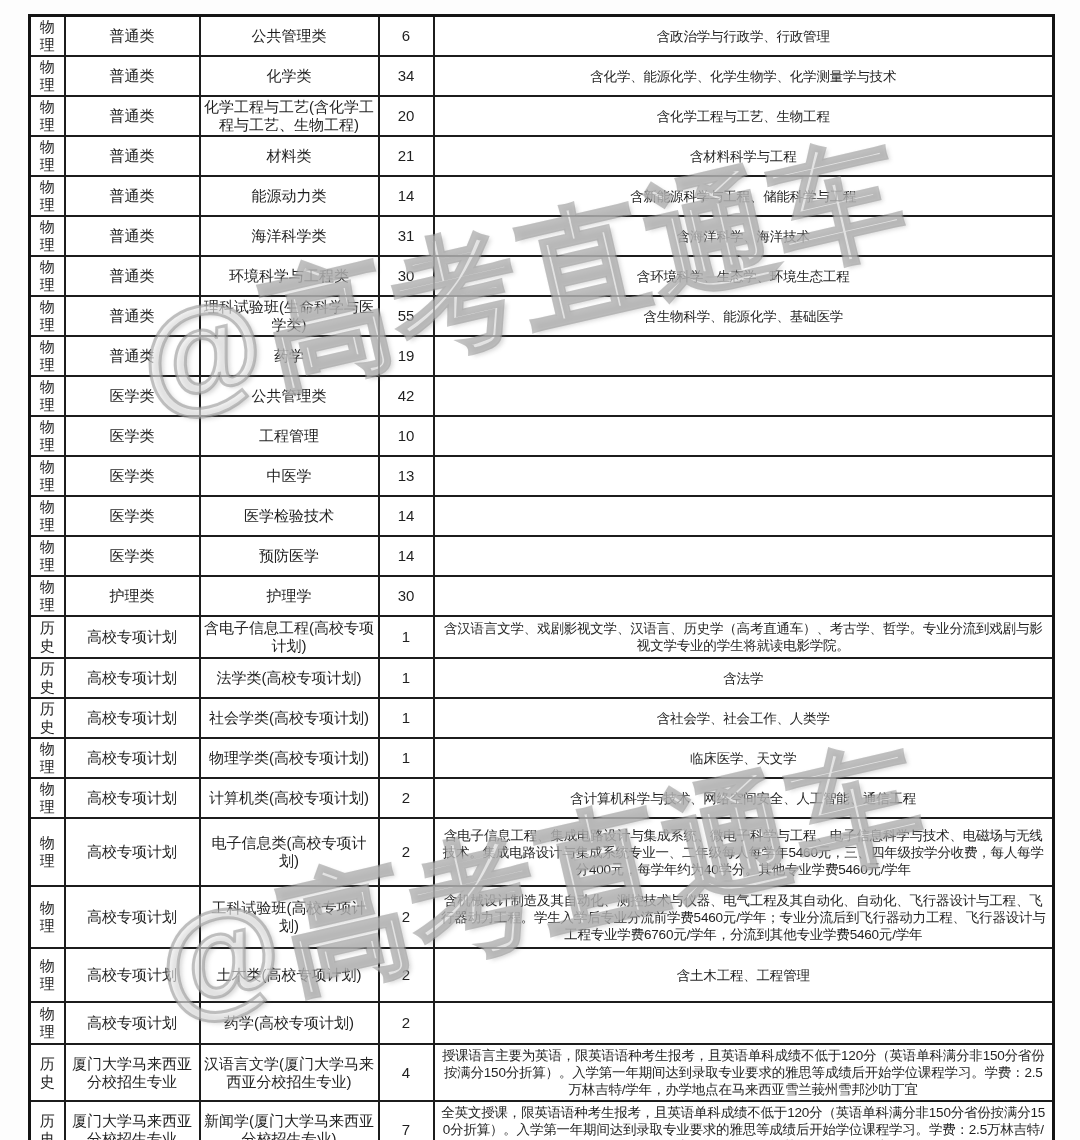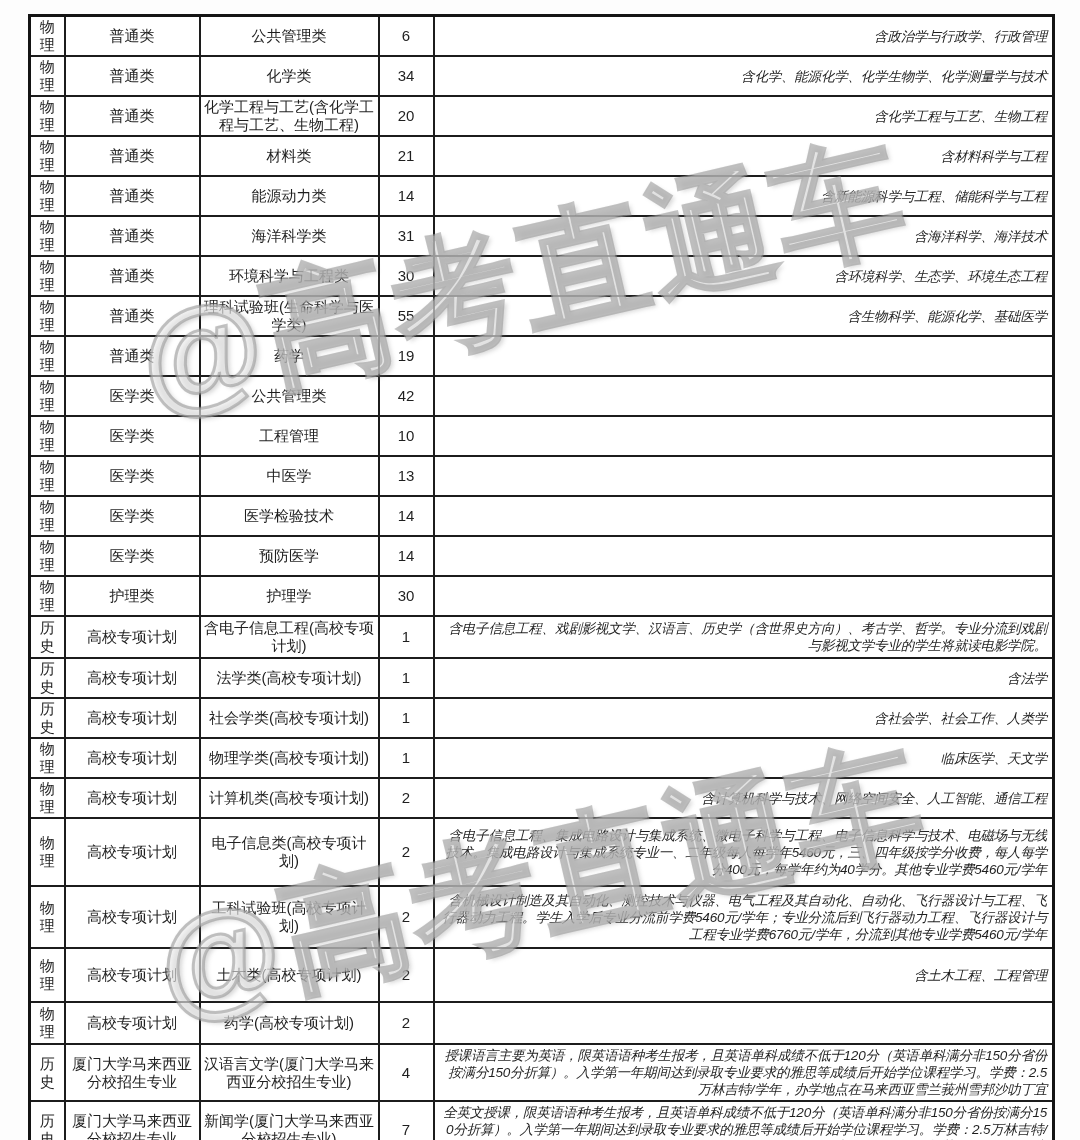--- a/index.html
+++ b/index.html
@@ -18,23 +18,22 @@
     border:2px solid #1c1c1c;
     color:#1f1f1f;
     vertical-align:middle;
     padding:1px 2px;
     word-break:break-all;
   }
   .subject-cell,.category-cell,.major-cell,.count-cell{
     text-align:center;font-size:15px;line-height:18px;
   }
   .note-cell{
-    font-size:13.5px;line-height:17px;text-align:right;padding:2px 5px;
+    font-size:13.5px;line-height:17px;text-align:center;padding:2px 5px;
     letter-spacing:-0.2px;
-    font-style:italic;
   }
   .watermark{
     position:absolute;white-space:nowrap;z-index:4;pointer-events:none;
     font-weight:bold;font-size:126px;letter-spacing:5px;
     transform:rotate(-13deg);transform-origin:center;
     color:rgba(255,255,255,0.45);
     -webkit-text-stroke:3px rgba(150,150,150,0.55);
     text-shadow:3px 3px 4px rgba(125,125,125,0.30), -1px -1px 2px rgba(170,170,170,0.25);
   }
   .wm1{left:132px;top:196px}
@@ -156,21 +155,21 @@
           <td class="category-cell">护理类</td>
           <td class="major-cell">护理学</td>
           <td class="count-cell">30</td>
           <td class="note-cell"></td>
         </tr>
         <tr style="height: 42px;">
           <td class="subject-cell">历史</td>
           <td class="category-cell">高校专项计划</td>
           <td class="major-cell">含电子信息工程(高校专项计划)</td>
           <td class="count-cell">1</td>
-          <td class="note-cell">含电子信息工程、戏剧影视文学、汉语言、历史学（含世界史方向）、考古学、哲学。专业分流到戏剧与影视文学专业的学生将就读电影学院。</td>
+          <td class="note-cell">含汉语言文学、戏剧影视文学、汉语言、历史学（高考直通车）、考古学、哲学。专业分流到戏剧与影视文学专业的学生将就读电影学院。</td>
         </tr>
         <tr style="height: 31px;">
           <td class="subject-cell">历史</td>
           <td class="category-cell">高校专项计划</td>
           <td class="major-cell">法学类(高校专项计划)</td>
           <td class="count-cell">1</td>
           <td class="note-cell">含法学</td>
         </tr>
         <tr style="height: 31px;">
           <td class="subject-cell">历史</td>

